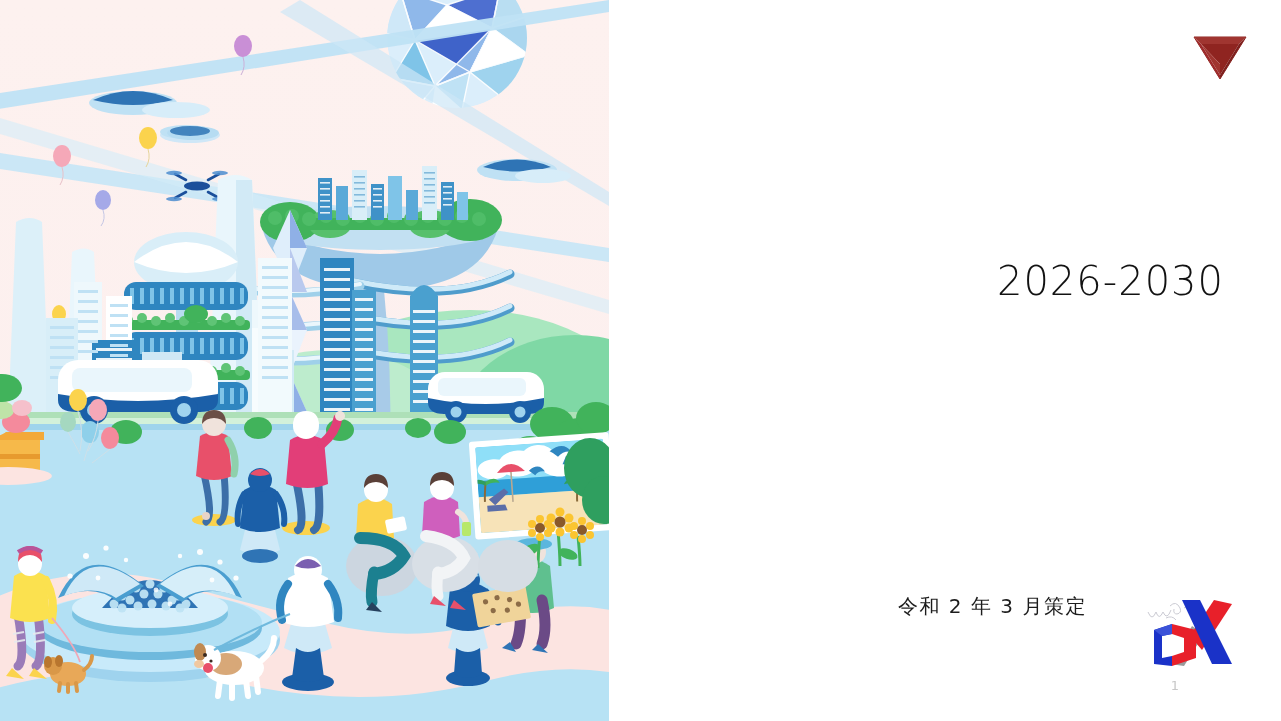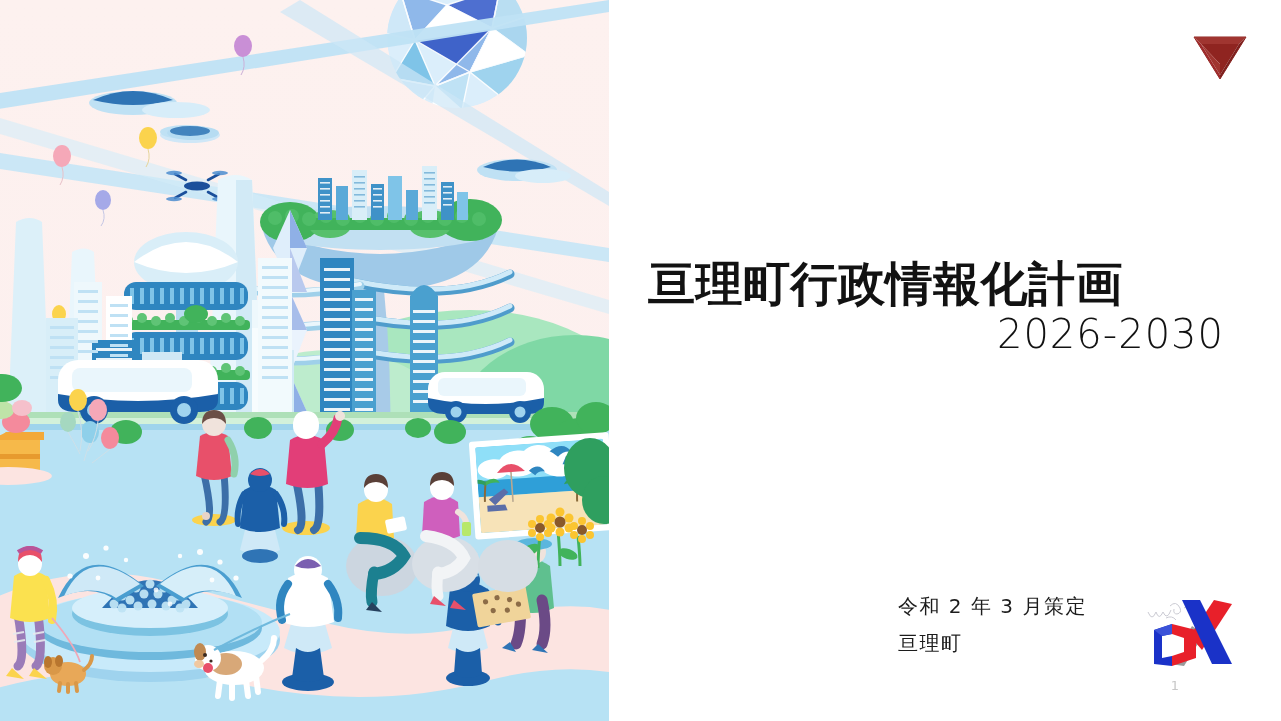--- a/index.html
+++ b/index.html
@@ -903,24 +903,22 @@
 
       <polygon points="14,58 32,52 32,94 14,92" fill="#1a32c8"></polygon>
       <polygon points="32,52 56,58 56,86 32,94" fill="#e8202a"></polygon>
       <polygon points="22,64 32,62 32,84 22,86" fill="#ffffff"></polygon>
       <polygon points="32,62 44,66 44,80 32,84" fill="#ffffff"></polygon>
       <polygon points="14,58 32,52 32,62 22,64" fill="#3b52d8"></polygon>
     </svg>
   </div>
 
   <div class="title-block">
-    <div class="main-title">亘理町行政情報化計画</div>
     <div class="sub-title">2026-2030</div>
   </div>
 
   <div class="meta-block">
     <div class="meta-line">令和 2 年 3 月策定</div>
-    <div class="meta-line">亘理町</div>
   </div>
 
   <div class="pageno">1</div>
 
 </div>
 
 </body></html>

